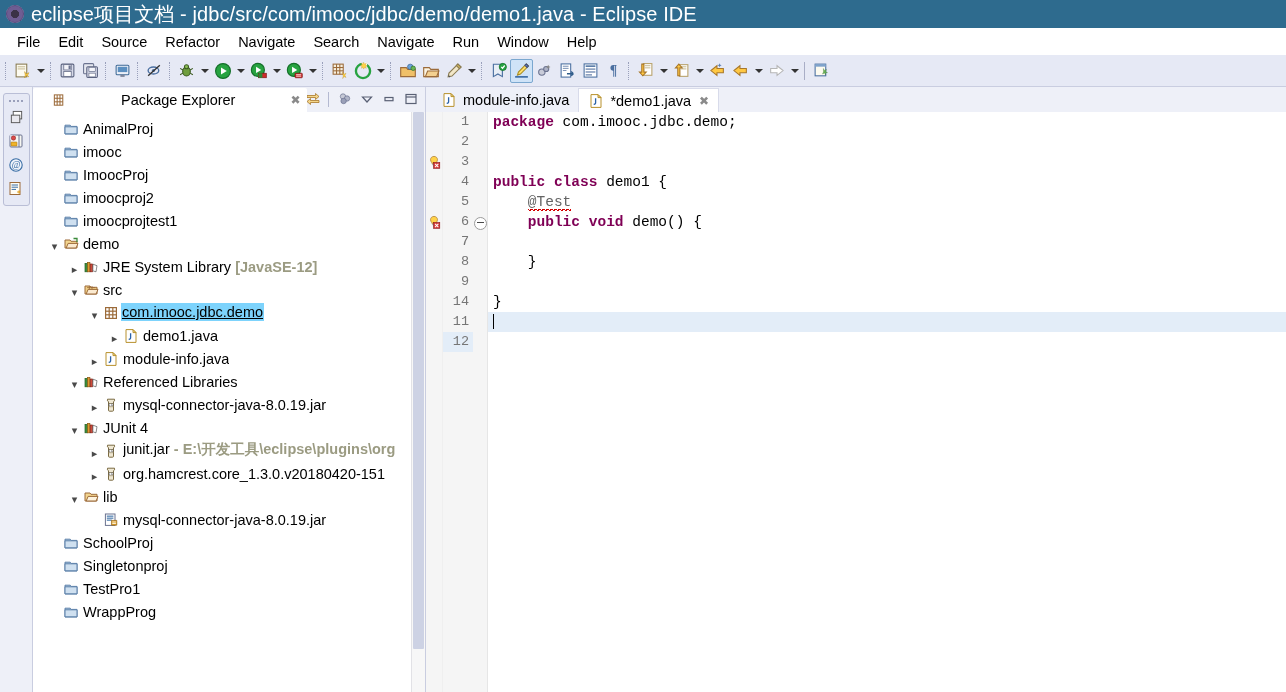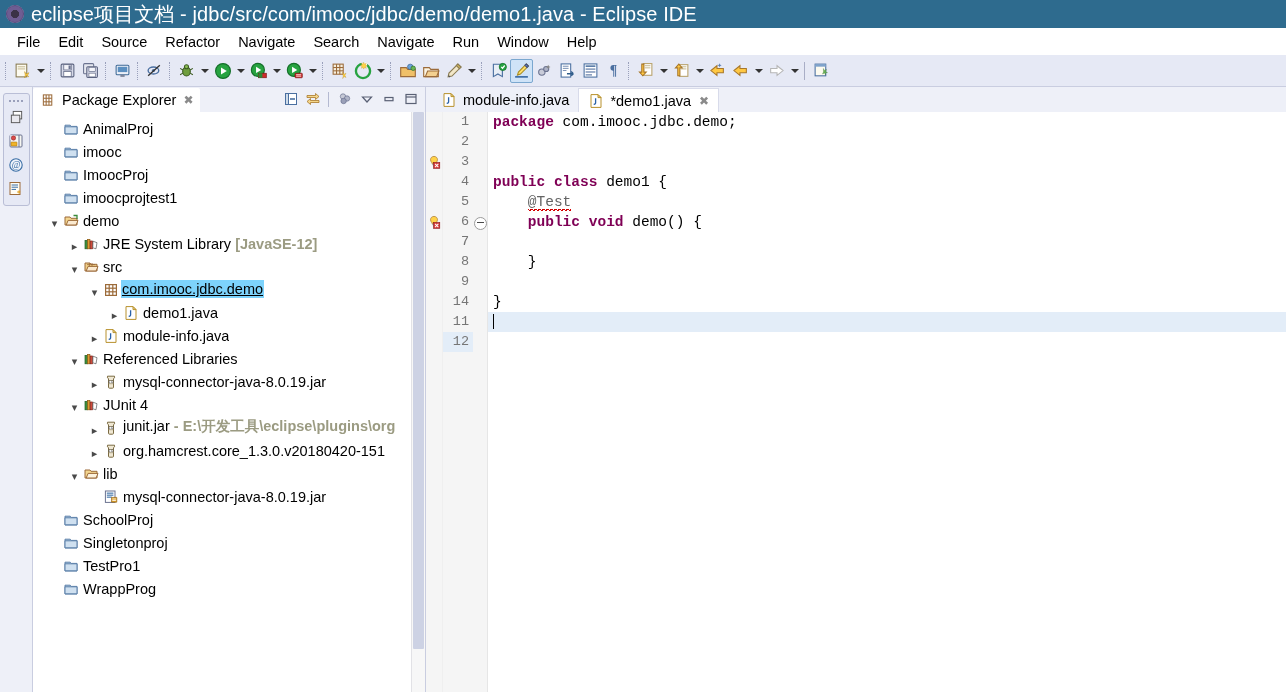--- a/index.html
+++ b/index.html
@@ -57,22 +57,22 @@
   }
   .fb-grip{height:7px;display:flex;align-items:center;justify-content:center;gap:2px;}
   .fb-grip span{width:2px;height:2px;background:#9aa0bb;display:block;}
   .fbtn{width:21px;height:22px;margin:2px auto 0;display:flex;align-items:center;justify-content:center;}
 
   
   .explorer{width:392px;flex:none;display:flex;flex-direction:column;background:#fff;border-right:1px solid #c9cde0;position:relative;}
   .ex-head{height:25px;background:#eef0f8;display:flex;align-items:flex-end;position:relative;}
   .ex-tab{
     height:24px;background:#fff;display:flex;align-items:center;
-    padding:0 6px 0 8px;border-top-left-radius:2px;border-top-right-radius:2px;
-    position:relative;z-index:2;
+    padding:0 6px 0 19px;border-top-left-radius:2px;border-top-right-radius:2px;
+    position:relative;z-index:2;gap:48px;
   }
   .ex-tab .lbl{font-size:14.5px;margin:0 7px 0 6px;}
   .ex-tools{position:absolute;right:4px;top:2px;display:flex;align-items:center;gap:1px;}
   .extbtn{width:21px;height:20px;display:flex;align-items:center;justify-content:center;}
   .ex-vsep{width:1px;height:15px;background:#b4b9d1;margin:0 4px;}
 
   .tree{flex:1;overflow:hidden;position:relative;padding-top:2px;background:#fff;}
   .row{height:23px;display:flex;align-items:flex-end;white-space:nowrap;font-size:14.5px;}
   .row .tw{width:15px;flex:none;display:flex;align-items:center;justify-content:center;}
   .row .ic{width:18px;flex:none;display:flex;align-items:center;justify-content:center;margin-right:3px;}
@@ -512,20 +512,31 @@
           </div>
           <div class="row">
             <span style="width:14px;flex:none"></span>
             <span class="tw"></span>
             <span class="ic">
               <svg width="16" height="16" viewBox="0 0 16 16">
                 <path d="M2 4.2h5.2l1 1.2H14v7.6H2z" fill="#bcd4ea" stroke="#5b7fa8"></path>
                 <path d="M2 5.8h12v7H2z" fill="#cfe0f0" stroke="#5b7fa8"></path>
               </svg>
             </span>
+            <span class="txt">imoocproj2</span>
+          </div>
+          <div class="row">
+            <span style="width:14px;flex:none"></span>
+            <span class="tw"></span>
+            <span class="ic">
+              <svg width="16" height="16" viewBox="0 0 16 16">
+                <path d="M2 4.2h5.2l1 1.2H14v7.6H2z" fill="#bcd4ea" stroke="#5b7fa8"></path>
+                <path d="M2 5.8h12v7H2z" fill="#cfe0f0" stroke="#5b7fa8"></path>
+              </svg>
+            </span>
             <span class="txt">imoocprojtest1</span>
           </div>
           <div class="row">
             <span style="width:14px;flex:none"></span>
             <span class="tw">
               <span class="chev">▾</span>
             </span>
             <span class="ic">
               <svg width="16" height="16" viewBox="0 0 16 16">
                 <path d="M2 4h5l1 1.3h6V12H2z" fill="#f3d58f" stroke="#9c6b3a"></path>

